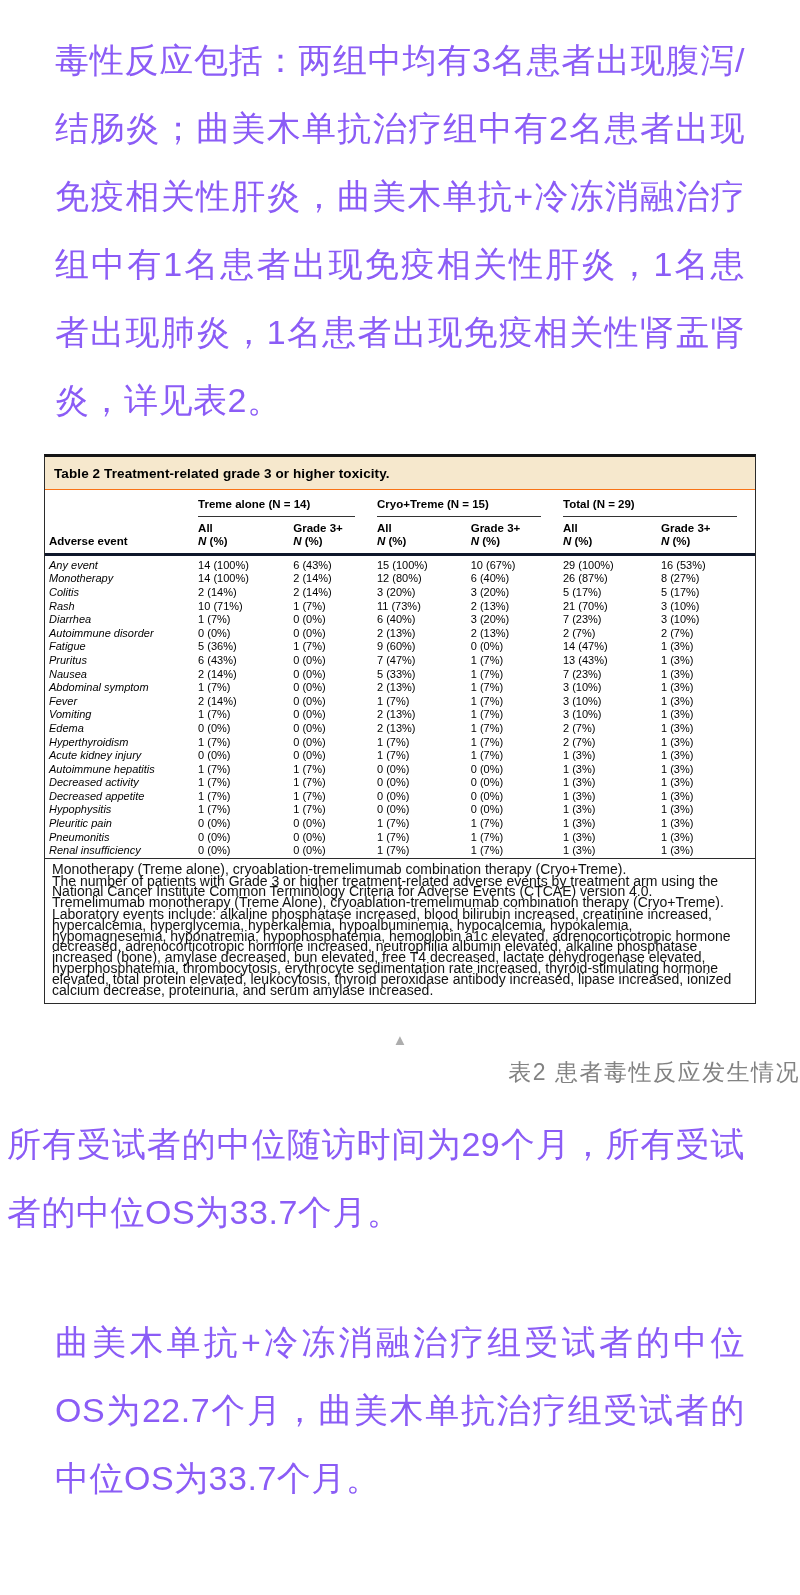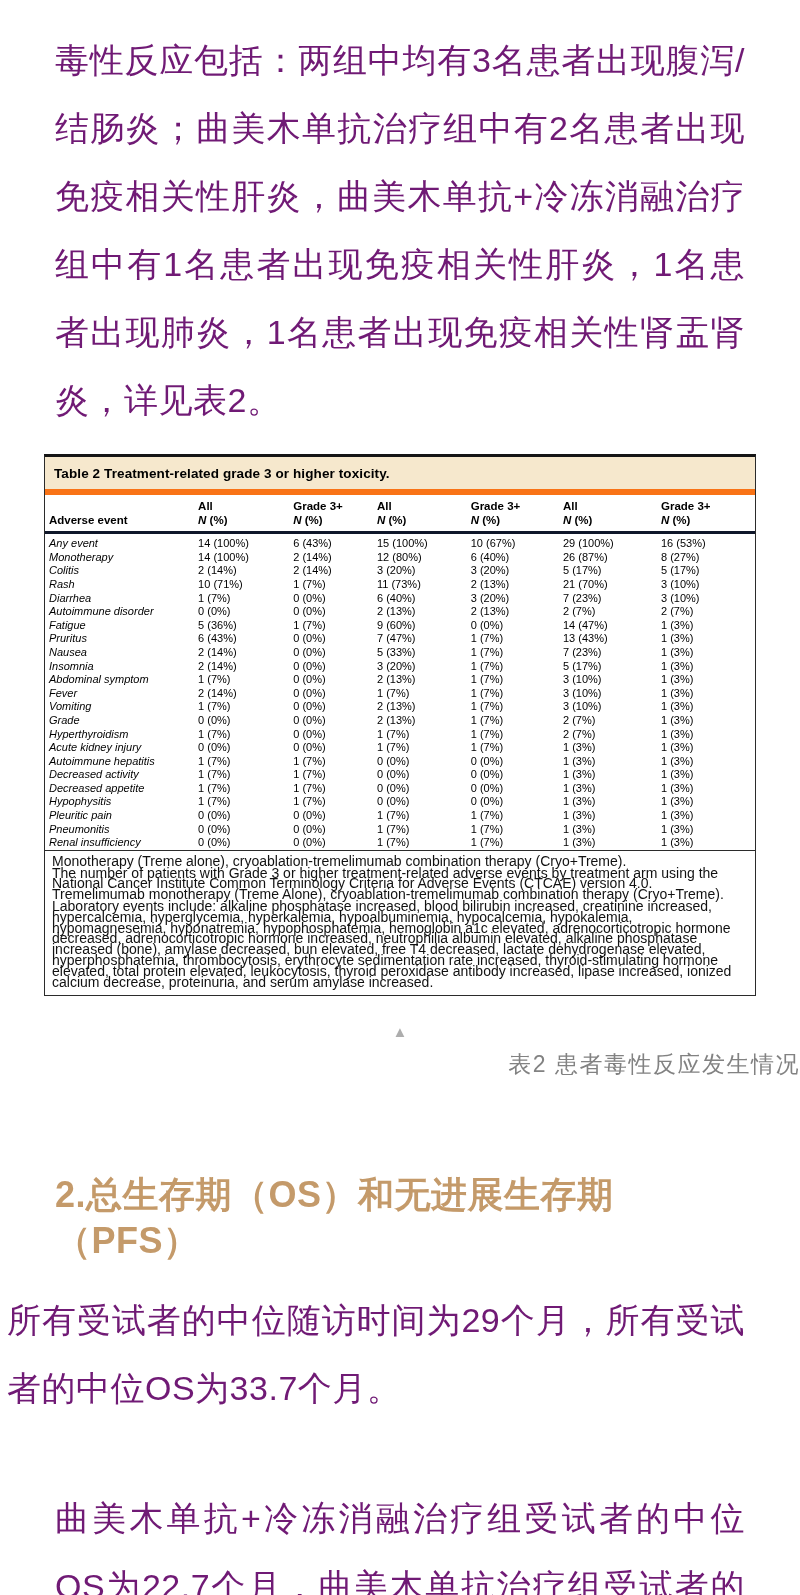--- a/index.html
+++ b/index.html
@@ -10,34 +10,34 @@
     background:#ffffff;
     font-family:"Liberation Sans","DejaVu Sans",sans-serif;
     color:#262626;
     overflow:hidden;
     padding-top:26px;
   }
   .cn-par{
     margin:0 55px;
     font-size:34px;
     line-height:68px;
-    color:#701a75;
+    color:#8b5cf6;
     text-align:justify;
     letter-spacing:0.5px;
   }
   
   .tablebox{
     margin:20px 44px 0;
     border:1.5px solid #2b2b2b;
     border-top:3px solid #151515;
     background:#ffffff;
   }
   .table-title{
     background:#f6e8cd;
-    border-bottom:6px solid #f97316;
+    border-bottom:1px solid #f97316;
     font-weight:bold;
     font-size:13.5px;
     color:#000;
     padding:9px 9px 8px;
     letter-spacing:0.1px;
   }
   table.tox{
     width:100%;
     border-collapse:collapse;
     table-layout:fixed;
@@ -123,20 +123,32 @@
       <colgroup>
         <col style="width:21%">
         <col style="width:13.4%">
         <col style="width:11.8%">
         <col style="width:13.2%">
         <col style="width:13%">
         <col style="width:13.8%">
         <col style="width:13.8%">
       </colgroup>
       <thead>
+        <tr>
+          <th></th>
+          <th colspan="2">
+            <div class="group-inner">Treme alone (N = 14)</div>
+          </th>
+          <th colspan="2">
+            <div class="group-inner">Cryo+Treme (N = 15)</div>
+          </th>
+          <th colspan="2">
+            <div class="group-inner">Total (N = 29)</div>
+          </th>
+        </tr>
         <tr class="subhead">
           <th></th>
           <th>All</th>
           <th>Grade 3+</th>
           <th>All</th>
           <th>Grade 3+</th>
           <th>All</th>
           <th>Grade 3+</th>
         </tr>
         <tr class="unitrow">
@@ -225,29 +237,20 @@
           <tr>
             <td class="event-cell">Nausea</td>
             <td>2 (14%)</td>
             <td>0 (0%)</td>
             <td>5 (33%)</td>
             <td>1 (7%)</td>
             <td>7 (23%)</td>
             <td>1 (3%)</td>
           </tr>
           <tr>
-            <td class="event-cell">Insomnia</td>
-            <td>2 (14%)</td>
-            <td>0 (0%)</td>
-            <td>3 (20%)</td>
-            <td>1 (7%)</td>
-            <td>5 (17%)</td>
-            <td>1 (3%)</td>
-          </tr>
-          <tr>
             <td class="event-cell">Abdominal symptom</td>
             <td>1 (7%)</td>
             <td>0 (0%)</td>
             <td>2 (13%)</td>
             <td>1 (7%)</td>
             <td>3 (10%)</td>
             <td>1 (3%)</td>
           </tr>
           <tr>
             <td class="event-cell">Fever</td>
@@ -261,21 +264,21 @@
           <tr>
             <td class="event-cell">Vomiting</td>
             <td>1 (7%)</td>
             <td>0 (0%)</td>
             <td>2 (13%)</td>
             <td>1 (7%)</td>
             <td>3 (10%)</td>
             <td>1 (3%)</td>
           </tr>
           <tr>
-            <td class="event-cell">Grade</td>
+            <td class="event-cell">Edema</td>
             <td>0 (0%)</td>
             <td>0 (0%)</td>
             <td>2 (13%)</td>
             <td>1 (7%)</td>
             <td>2 (7%)</td>
             <td>1 (3%)</td>
           </tr>
           <tr>
             <td class="event-cell">Hyperthyroidism</td>
             <td>1 (7%)</td>
@@ -365,19 +368,18 @@
         <p>The number of patients with Grade 3 or higher treatment-related adverse events by treatment arm using the National Cancer Institute Common Terminology Criteria for Adverse Events (CTCAE) version 4.0. Tremelimumab monotherapy (Treme Alone), cryoablation-tremelimumab combination therapy (Cryo+Treme).</p>
         <p>Laboratory events include: alkaline phosphatase increased, blood bilirubin increased, creatinine increased, hypercalcemia, hyperglycemia, hyperkalemia, hypoalbuminemia, hypocalcemia, hypokalemia, hypomagnesemia, hyponatremia, hypophosphatemia, hemoglobin a1c elevated, adrenocorticotropic hormone decreased, adrenocorticotropic hormone increased, neutrophilia albumin elevated, alkaline phosphatase increased (bone), amylase decreased, bun elevated, free T4 decreased, lactate dehydrogenase elevated, hyperphosphatemia, thrombocytosis, erythrocyte sedimentation rate increased, thyroid-stimulating hormone elevated, total protein elevated, leukocytosis, thyroid peroxidase antibody increased, lipase increased, ionized calcium decrease, proteinuria, and serum amylase increased.</p>
       </div>
   </div>
 
   <div class="caption-block">
     <span class="tri">▲</span>
     <span class="caption-text">表2  患者毒性反应发生情况</span>
   </div>
 
-  <h2 class="section-heading">2.总生存期（OS）和无进展生存期（PFS）</h2>
 
   <p class="cn-par p-after-heading">所有受试者的中位随访时间为29个月，所有受试者的中位OS为33.7个月。</p>
 
   <p class="cn-par p-spaced">曲美木单抗+冷冻消融治疗组受试者的中位OS为22.7个月，曲美木单抗治疗组受试者的中位OS为33.7个月。</p>
 
 </div>
 
 </body></html>

